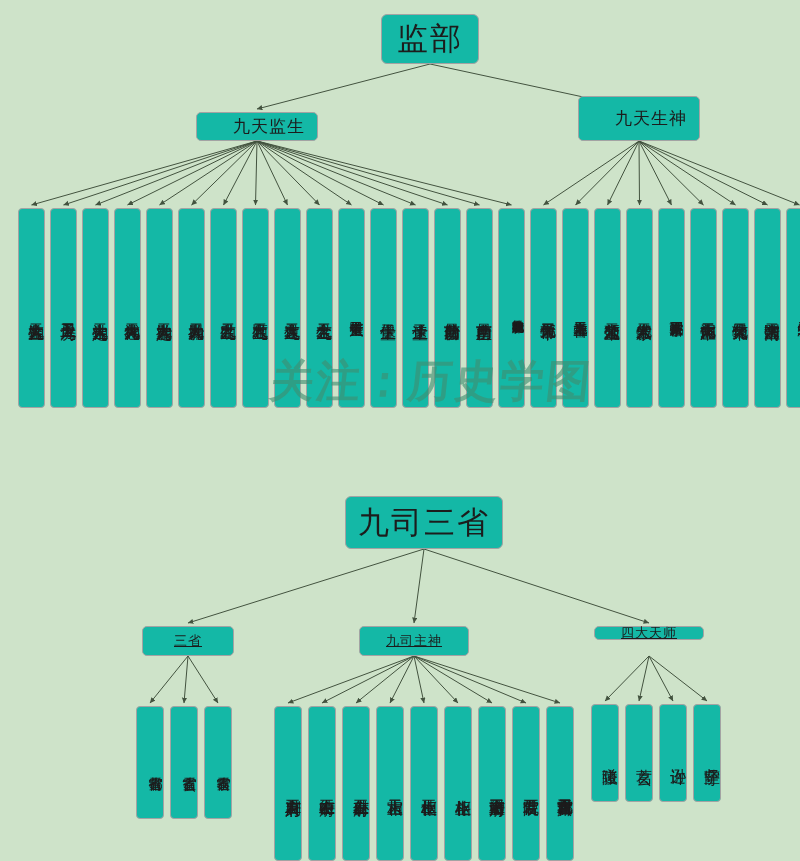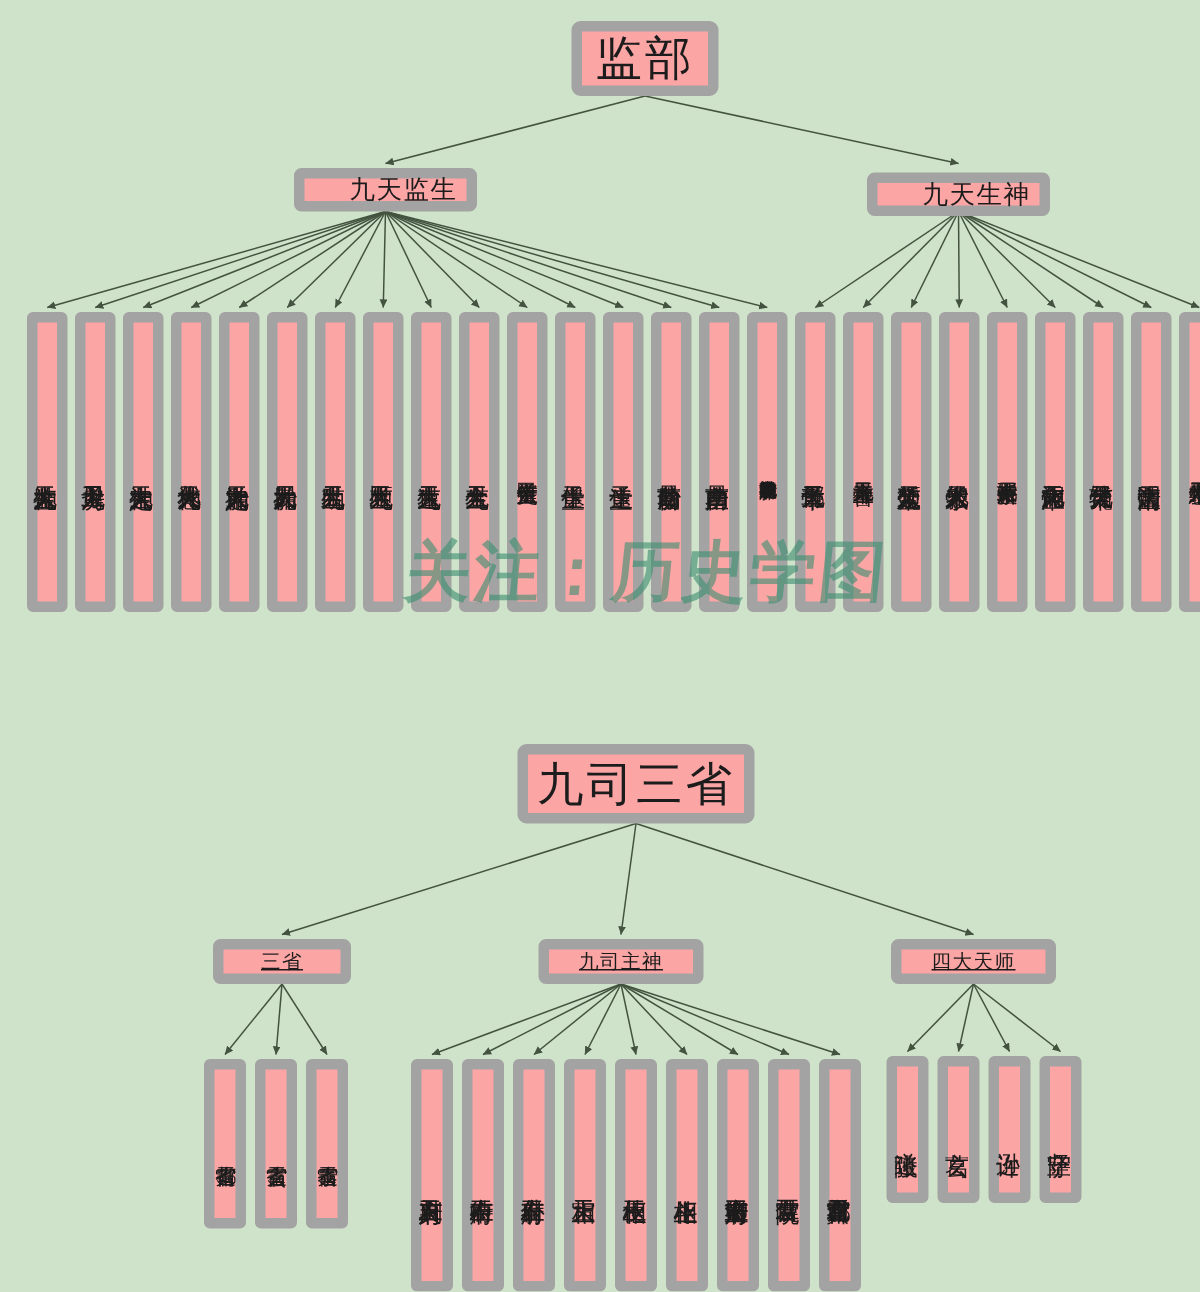--- a/index.html
+++ b/index.html
@@ -9,22 +9,22 @@
     font-family:"DejaVu Sans","Liberation Sans",sans-serif;
     overflow:hidden;
     position:relative;
   }
   #root{position:relative;width:800px;height:861px;}
 
   svg.edges{position:absolute;left:0;top:0;width:800px;height:861px;pointer-events:none;}
 
   .node{
     position:absolute;
-    background:#fca5a5;
-    border:7px solid #a3a3a3;
+    background:#14b8a6;
+    border:1px solid #a3a3a3;
     border-radius:4px;
     box-sizing:border-box;
     display:flex;
     align-items:center;
     justify-content:center;
     color:#1c1c1c;
     box-shadow:0 0 0 0 rgba(0,0,0,0);
   }
   .root-node{
     font-size:31px;
@@ -129,21 +129,21 @@
         <line x1="649" y1="656" x2="639" y2="701" marker-end="url(#ah)"></line>
         <line x1="649" y1="656" x2="673" y2="701" marker-end="url(#ah)"></line>
         <line x1="649" y1="656" x2="707" y2="701" marker-end="url(#ah)"></line>
       </g>
   </svg>
 
   <div class="node root-node" style="left:381px;top:14px;width:98px;height:50px;">监部</div>
 
   <div class="node mid-node" style="left:196px;top:112px;width:122px;height:29px;">九天监生</div>
 
-  <div class="node mid-node" style="left:578px;top:115px;width:122px;height:29px;">九天生神</div>
+  <div class="node mid-node" style="left:578px;top:96px;width:122px;height:45px;">九天生神</div>
 
   <div class="leaf node" style="left:18px;top:208px;width:27px;height:200px;">九天监生大神</div>
   <div class="leaf node" style="left:50px;top:208px;width:27px;height:200px;">九天卫房圣母</div>
   <div class="leaf node" style="left:82px;top:208px;width:27px;height:200px;">九天定生大神</div>
   <div class="leaf node" style="left:114px;top:208px;width:27px;height:200px;">九天感化大神</div>
   <div class="leaf node" style="left:146px;top:208px;width:27px;height:200px;">九天定胎大神</div>
   <div class="leaf node" style="left:178px;top:208px;width:27px;height:200px;">九天易胎大神</div>
   <div class="leaf node" style="left:210px;top:208px;width:27px;height:200px;">九天助生君</div>
   <div class="leaf node" style="left:242px;top:208px;width:27px;height:200px;">九天顺生君</div>
   <div class="leaf node" style="left:274px;top:208px;width:27px;height:200px;">九天速生君</div>
@@ -162,21 +162,21 @@
   <div class="leaf node small" style="left:658px;top:208px;width:27px;height:200px;">波罗尼密不骄乐天帝</div>
   <div class="leaf node" style="left:690px;top:208px;width:27px;height:200px;">洞元化应声天帝</div>
   <div class="leaf node" style="left:722px;top:208px;width:27px;height:200px;">灵化梵辅天帝</div>
   <div class="leaf node" style="left:754px;top:208px;width:27px;height:200px;">高虚清明天帝</div>
   <div class="leaf node small" style="left:786px;top:208px;width:27px;height:200px;">无想无结无爱天帝</div>
 
   <div class="node root-node" style="left:345px;top:496px;width:158px;height:53px;">九司三省</div>
 
   <div class="node mid-node-sm" style="left:142px;top:626px;width:92px;height:30px;">三省</div>
   <div class="node mid-node-sm" style="left:359px;top:626px;width:110px;height:30px;text-align:right;">九司主神</div>
-  <div class="node mid-node-sm" style="left:594px;top:626px;width:110px;height:30px;">四大天师</div>
+  <div class="node mid-node-sm" style="left:594px;top:626px;width:110px;height:14px;">四大天师</div>
 
   <div class="leaf node small" style="left:136px;top:706px;width:28px;height:113px;">雷霆都省</div>
   <div class="leaf node small" style="left:170px;top:706px;width:28px;height:113px;">雷霆玄省</div>
   <div class="leaf node small" style="left:204px;top:706px;width:28px;height:113px;">雷霆泰省</div>
 
   <div class="leaf node" style="left:274px;top:706px;width:28px;height:155px;">玉府判府真君</div>
   <div class="leaf node" style="left:308px;top:706px;width:28px;height:155px;">玉府左右待中</div>
   <div class="leaf node" style="left:342px;top:706px;width:28px;height:155px;">玉府左右仆射</div>
   <div class="leaf node" style="left:376px;top:706px;width:28px;height:155px;">天雷上相</div>
   <div class="leaf node" style="left:410px;top:706px;width:28px;height:155px;">玉枢使相</div>

